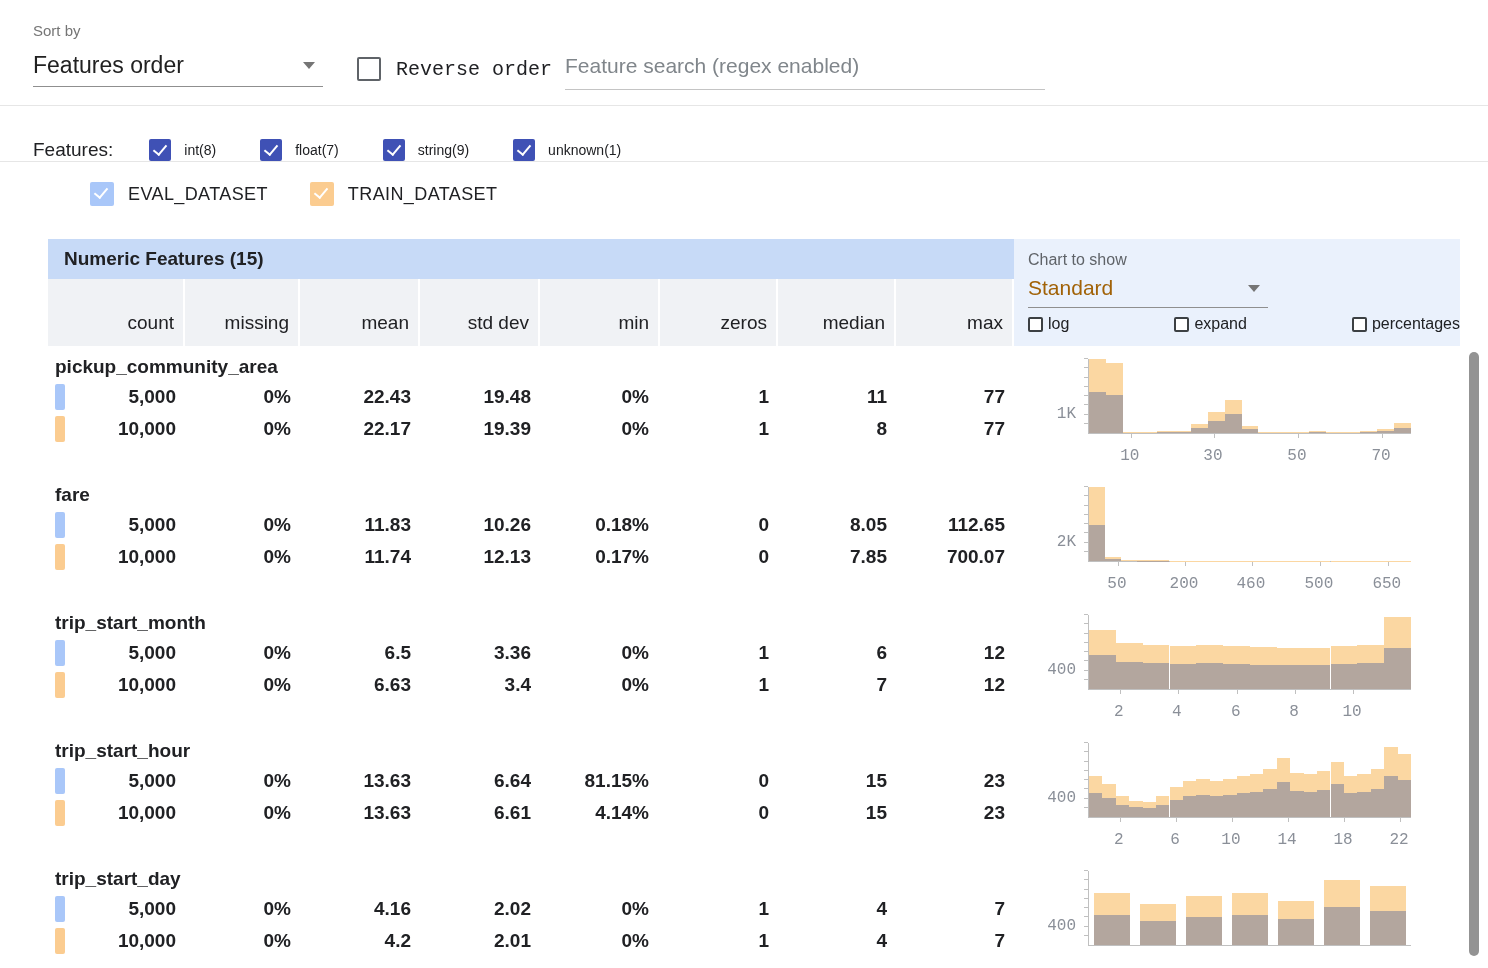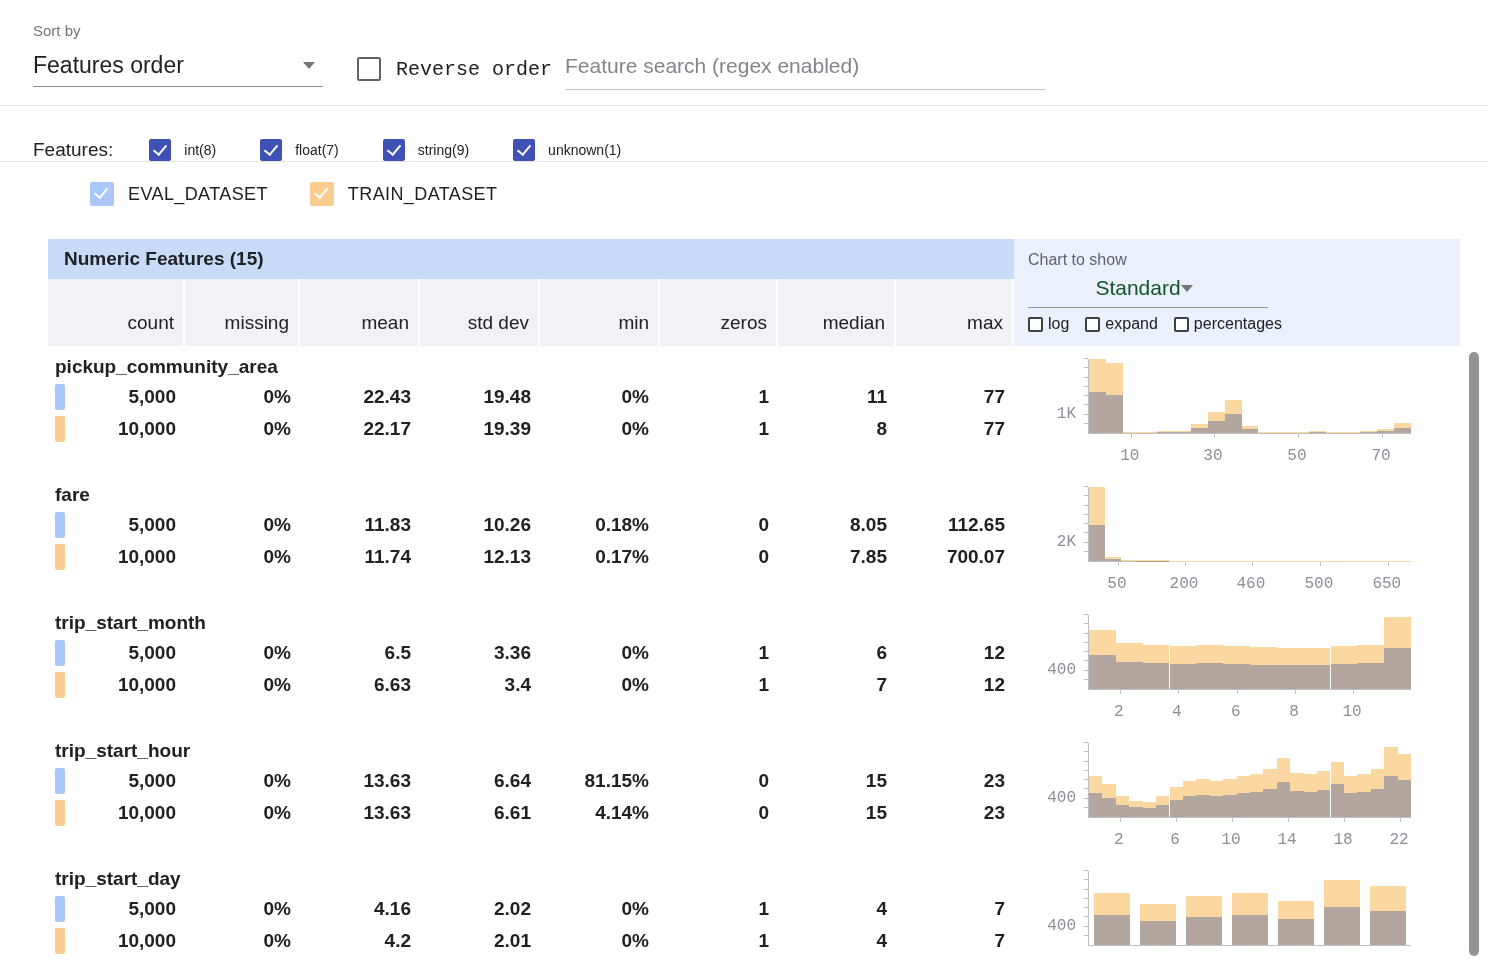--- a/index.html
+++ b/index.html
@@ -58,24 +58,24 @@
   .col-head-row { display:flex; height:67px; margin-top:0; }
   .col-cell { background:#f0f2f5; border-right:2px solid #fff; display:flex; align-items:flex-end;
               justify-content:flex-end; padding:0 9px 12px 0; box-sizing:border-box; font-size:19px; color:#202124; }
   .c0{width:137px}.c1{width:115px}.c2{width:120px}.c3{width:120px}
   .c4{width:118px}.c5{width:120px}.c6{width:118px}.c7{width:118px}
 
   
   .chart-panel { width:446px; height:107px; background:#eaf1fc; box-sizing:border-box;
                  padding:8px 0 0 14px; position:relative; }
   .chart-show-label { font-size:16px; color:#5f6368; margin:4px 0 0; }
-  .chart-select { width:240px; display:flex; justify-content:center; align-items:center;
-                  border-bottom:1px solid #8f8f8f; font-size:21px; color:#14532d;
+  .chart-select { width:240px; display:flex; justify-content:space-between; align-items:center;
+                  border-bottom:1px solid #8f8f8f; font-size:21px; color:#a16207;
                   padding:7px 0 7px; cursor:pointer; }
-  .toggles { display:flex; gap:16px; margin-top:7px; align-items:center; }
+  .toggles { display:flex; gap:16px; margin-top:7px; align-items:center;justify-content:space-between; }
   .toggle { display:flex; align-items:center; gap:5px; font-size:16px; cursor:pointer; }
 
   
   .features-host { padding-top:7px; }
   .feature-block { position:relative; height:128px; display:flex; }
   .stats-col { width:966px; }
   .feature-name { height:28px; line-height:28px; padding-left:7px; font-weight:bold; font-size:19px; }
   .stat-row { height:32px; position:relative; display:flex; align-items:center; }
   .swatch { position:absolute; left:7px; top:3px; width:10px; height:26px; border-radius:2px; }
   .cell { font-size:19px; font-weight:bold; text-align:right; padding-right:9px; box-sizing:border-box; flex:none; }

